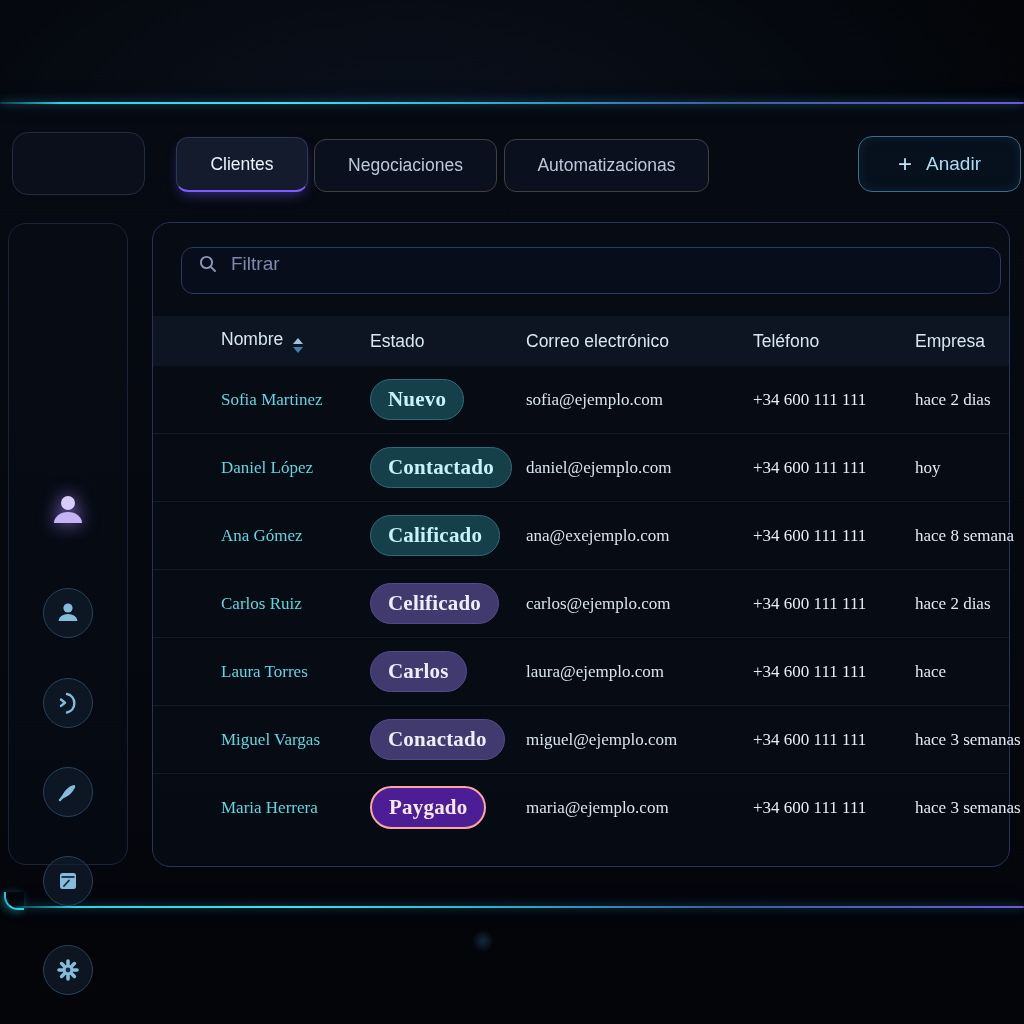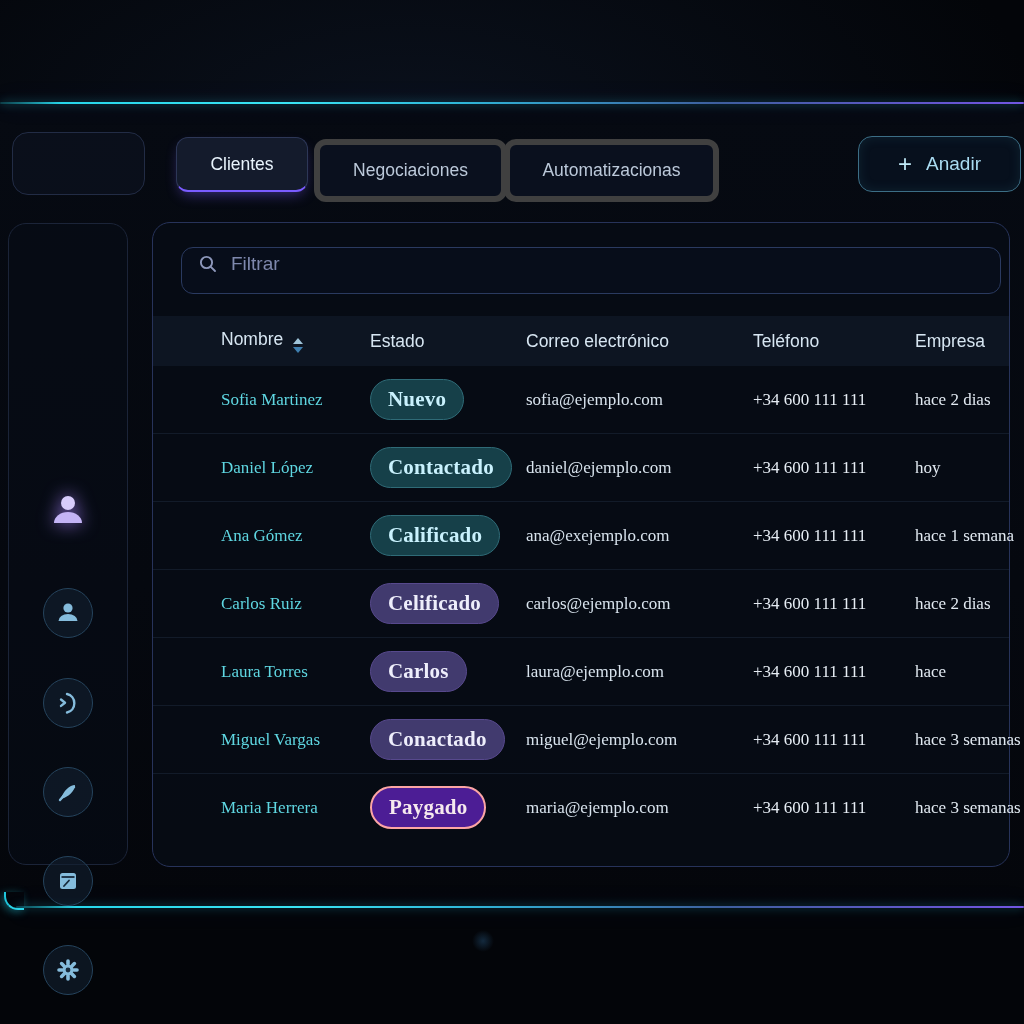--- a/index.html
+++ b/index.html
@@ -25,21 +25,21 @@
     border-left:2px solid #1fc6dc;border-bottom:2px solid #2ad4e8;
     border-bottom-left-radius:14px;box-shadow:-2px 2px 8px rgba(42,212,232,.4);}
   .app-bg{position:absolute;left:0;right:0;top:104px;height:802px;
     background:linear-gradient(180deg,#060a12 0%,#05080f 60%,#04060b 100%);}
 
   
   .logo-box{position:absolute;left:12px;top:132px;width:131px;height:61px;
     border:1px solid #222c45;border-radius:16px;background:rgba(13,19,33,.65);}
   .tab{position:absolute;top:139px;height:51px;border-radius:12px;
     display:flex;align-items:center;justify-content:center;
-    background:#0a101e;border:6px solid #404040;color:#bcc9da;
+    background:#0a101e;border:1px solid #404040;color:#bcc9da;
     font-size:17.5px;cursor:pointer;}
   .tab.active{top:137px;height:52px;background:#141b2c;border:1px solid #2d3757;
     border-bottom:2px solid #7a5cff;color:#e9f4fd;
     box-shadow:0 6px 14px -4px rgba(122,92,255,.45);}
   .tab-clientes{left:176px;width:130px;}
   .tab-negociaciones{left:314px;width:181px;}
   .tab-automatizacionas{left:504px;width:203px;}
   .add-btn{position:absolute;left:858px;top:136px;width:161px;height:54px;
     border-radius:14px;border:1px solid #3c6e85;background:rgba(8,18,32,.85);
     display:flex;align-items:center;justify-content:center;gap:14px;
@@ -217,21 +217,21 @@
     <div class="cell-email">daniel@ejemplo.com</div>
     <div class="cell-phone">+34 600 111 111</div>
     <div class="cell-company">hoy</div>
   </div>
 
   <div class="trow">
     <div class="cell-name">Ana Gómez</div>
     <div><span class="badge badge-teal">Calificado</span></div>
     <div class="cell-email">ana@exejemplo.com</div>
     <div class="cell-phone">+34 600 111 111</div>
-    <div class="cell-company">hace 1 semana</div>
+    <div class="cell-company">hace 8 semana</div>
   </div>
 
   <div class="trow">
     <div class="cell-name">Carlos Ruiz</div>
     <div><span class="badge badge-purple">Celificado</span></div>
     <div class="cell-email">carlos@ejemplo.com</div>
     <div class="cell-phone">+34 600 111 111</div>
     <div class="cell-company">hace 2 dias</div>
   </div>
 

